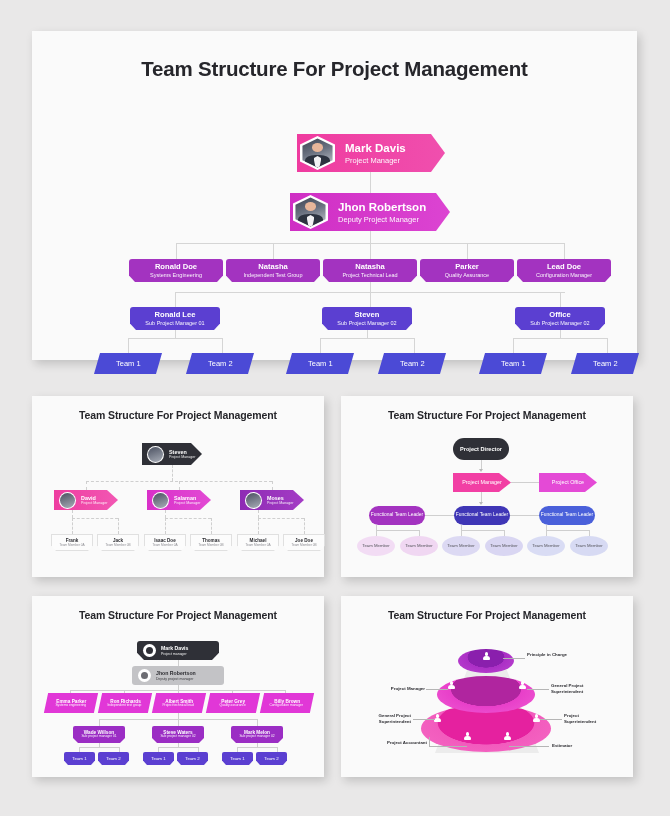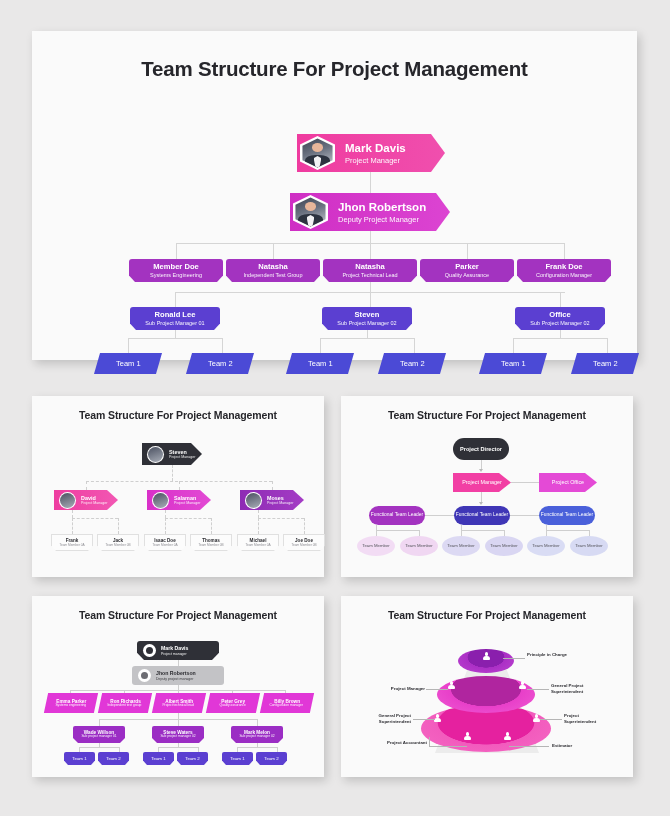--- a/index.html
+++ b/index.html
@@ -290,37 +290,37 @@
   </div>
   <div class="hexwrap" id="hex-jhon">
     <div class="hexface">
         <div class="head"></div>
         <div class="body2"></div>
         <div class="shirt"></div>
       </div>
   </div>
 
   <div class="dept" id="dept-0">
-    <div class="nm">Member Doe</div>
+    <div class="nm">Ronald Doe</div>
     <div class="rl">Systems Engineering</div>
   </div>
   <div class="dept" id="dept-1">
     <div class="nm">Natasha</div>
     <div class="rl">Independent Test Group</div>
   </div>
   <div class="dept" id="dept-2">
     <div class="nm">Natasha</div>
     <div class="rl">Project Technical Lead</div>
   </div>
   <div class="dept" id="dept-3">
     <div class="nm">Parker</div>
     <div class="rl">Quality Assurance</div>
   </div>
   <div class="dept" id="dept-4">
-    <div class="nm">Frank Doe</div>
+    <div class="nm">Lead Doe</div>
     <div class="rl">Configuration Manager</div>
   </div>
 
   <div class="spm" id="spm-0">
     <div class="nm">Ronald Lee</div>
     <div class="rl">Sub Project Manager 01</div>
   </div>
   <div class="spm" id="spm-1">
     <div class="nm">Steven</div>
     <div class="rl">Sub Project Manager 02</div>

